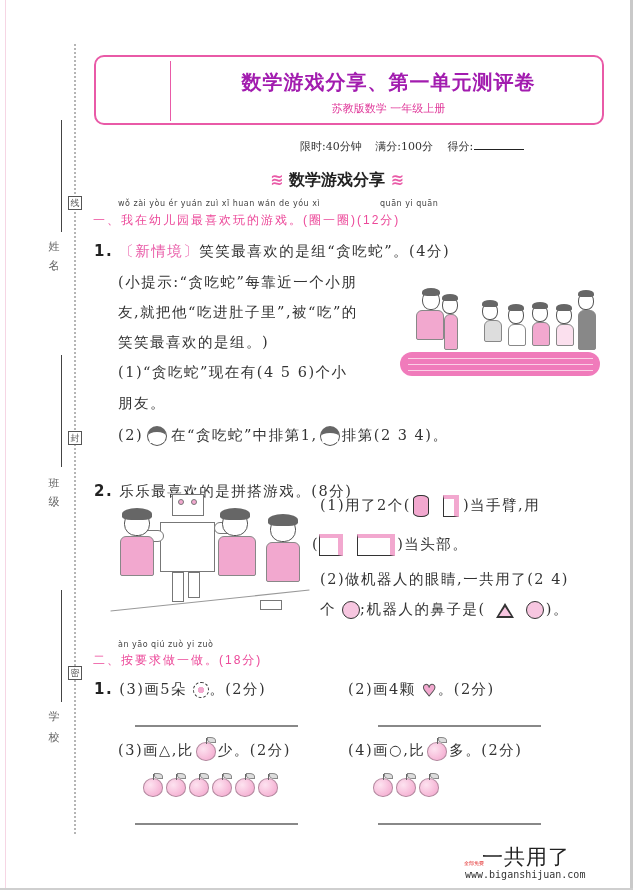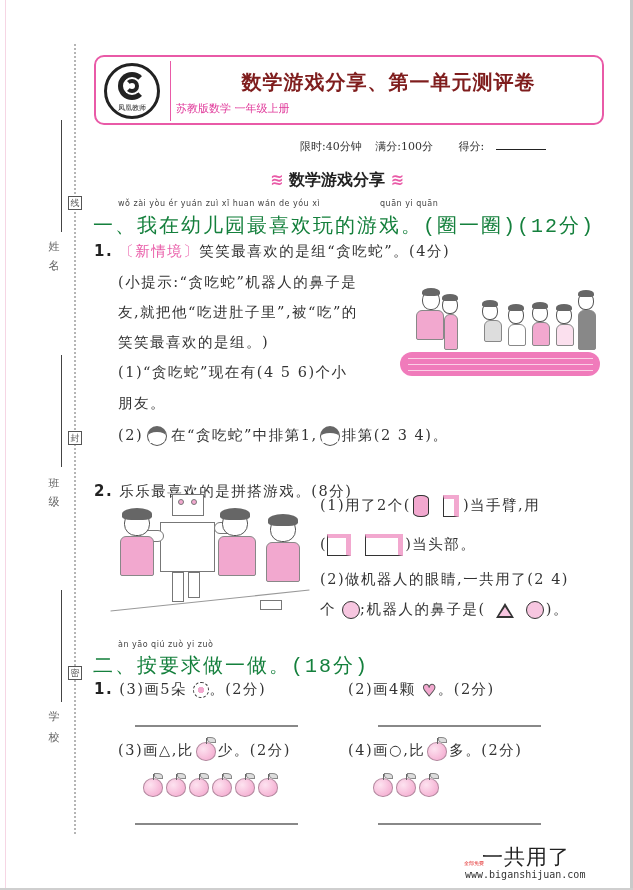--- a/index.html
+++ b/index.html
@@ -16,32 +16,32 @@
   .fill-line { position: absolute; left: 61px; width: 0; border-left: 1px solid #444; }
   .margin-label { position: absolute; left: 45px; font-size: 11px; color: #666; writing-mode: vertical-rl; letter-spacing: 8px; font-family: "DejaVu Sans", sans-serif; }
 
   
   .header-box { position: absolute; left: 94px; top: 55px; width: 510px; height: 70px; border: 2px solid #e95aa7; border-radius: 10px; }
   .header-divider { position: absolute; left: 74px; top: 4px; width: 1px; height: 60px; background: #e95aa7; }
   .logo { position: absolute; left: 8px; top: 6px; width: 56px; height: 56px; border: 3px solid #222; border-radius: 50%; background: #fff; }
   .logo-swirl { position: absolute; left: 11px; top: 6px; width: 28px; height: 28px; border-radius: 50%; border: 5px solid #222; border-right-color: transparent; }
   .logo-swirl2 { position: absolute; left: 18px; top: 13px; width: 14px; height: 14px; border-radius: 50%; border: 4px solid #222; border-left-color: transparent; }
   .logo-text { position: absolute; left: 0; top: 37px; width: 50px; text-align: center; font-size: 7px; color: #222; font-family: "DejaVu Serif", serif; }
-  .header-title { position: absolute; left: 80px; top: 12px; width: 425px; text-align: center; font-family: "DejaVu Sans", sans-serif; font-weight: bold; font-size: 20px; color: #7f1d1d; letter-spacing: 1px; }
-  .header-subtitle { position: absolute; left: 80px; top: 44px; width: 425px; text-align: left; font-family: "DejaVu Sans", sans-serif; font-size: 11px; color: #e0399a; }
+  .header-title { position: absolute; left: 80px; top: 12px; width: 425px; text-align: center; font-family: "DejaVu Sans", sans-serif; font-weight: bold; font-size: 20px; color: #a21caf; letter-spacing: 1px; }
+  .header-subtitle { position: absolute; left: 80px; top: 44px; width: 425px; text-align: center; font-family: "DejaVu Sans", sans-serif; font-size: 11px; color: #e0399a; }
 
   .exam-meta { position: absolute; left: 300px; top: 139px; font-size: 11px; color: #333; white-space: nowrap; }
   .exam-meta span { margin-right: 10px; }
   .score-blank { display: inline-block; width: 50px; border-bottom: 1px solid #222; height: 10px; vertical-align: baseline; }
 
   .section-banner { position: absolute; left: 270px; top: 170px; font-family: "DejaVu Sans", sans-serif; font-weight: bold; font-size: 16px; color: #222; white-space: nowrap; }
   .wave { color: #e95aa7; font-weight: bold; font-size: 16px; }
 
   .pinyin { position: absolute; font-family: "DejaVu Sans", sans-serif; font-size: 8px; color: #444; white-space: nowrap; letter-spacing: 0.5px; }
-  .sec-heading { position: absolute; font-family: Liberation Mono, monospace; font-size: 20px; color: #15803d; white-space: nowrap; letter-spacing: 2px; }
+  .sec-heading { position: absolute; font-family: Liberation Sans, sans-serif; font-size: 12px; color: #ec4899; white-space: nowrap; letter-spacing: 2px; }
   .qnum { font-family: "DejaVu Sans", sans-serif; font-weight: bold; font-size: 15px; color: #222; }
   .line { position: absolute; font-size: 14.5px; color: #333; white-space: nowrap; letter-spacing: 1.5px; }
   .tag { color: #e95aa7; }
 
   .illus { position: absolute; }
   .kid { position: absolute; border-radius: 50% 50% 45% 45%; background: #fff; border: 1.5px solid #555; }
   .hair { position: absolute; background: #666; border-radius: 50% 50% 30% 30%; }
   .body-pink { position: absolute; background: #f2a8cf; border: 1px solid #888; border-radius: 6px 6px 2px 2px; }
   .track { position: absolute; background: #f07bbb; border-radius: 14px; }
   .track-stripe { position: absolute; height: 1px; background: #fbd0e6; }
@@ -76,51 +76,46 @@
 
   <div class="fill-line" style="top:120px;height:112px"></div>
   <div class="margin-label" style="top:232px">姓 名：</div>
   <div class="fill-line" style="top:355px;height:112px"></div>
   <div class="margin-label" style="top:468px">班 级：</div>
   <div class="fill-line" style="top:590px;height:112px"></div>
   <div class="margin-label" style="top:702px">学 校：</div>
 </div>
 
 <div class="header-box">
-  <div class="logo">
-    <div class="logo-swirl"></div>
-    <div class="logo-swirl2"></div>
-    <div class="logo-text">凤凰教师</div>
-  </div>
   <div class="header-divider"></div>
   <div class="header-title">数学游戏分享、第一单元测评卷</div>
   <div class="header-subtitle">苏教版数学  一年级上册</div>
 </div>
 
 <div class="exam-meta">
   <span>限时:40分钟</span>
   <span>满分:100分</span>
-  <span><span style="margin:12px">得分:</span><span class="score-blank" style="margin:0"></span></span>
+  <span><span style="margin:1px">得分:</span><span class="score-blank" style="margin:0"></span></span>
 </div>
 
 <div class="section-banner">
   <span class="wave">≋</span>
   <span>数学游戏分享</span>
   <span class="wave">≋</span>
 </div>
 
 <div class="pinyin" style="left:118px;top:199px">wǒ zài yòu ér yuán zuì  xǐ huan wán de yóu xì</div>
 <div class="pinyin" style="left:380px;top:199px">quān yi quān</div>
 <div class="sec-heading" style="left:93px;top:212px">一、我在幼儿园最喜欢玩的游戏。(圈一圈)(12分)</div>
 
 <div class="line" style="left:94px;top:242px">
   <span class="qnum">1.</span>
   <span class="tag">〔新情境〕</span><span>笑笑最喜欢的是组“贪吃蛇”。(4分)</span>
 </div>
-<div class="line" style="left:118px;top:273px">(小提示:“贪吃蛇”机器人的鼻子是</div>
+<div class="line" style="left:118px;top:273px">(小提示:“贪吃蛇”每靠近一个小朋</div>
 <div class="line" style="left:118px;top:303px">友,就把他“吃进肚子里”,被“吃”的</div>
 <div class="line" style="left:118px;top:333px">笑笑最喜欢的是组。)</div>
 <div class="line" style="left:118px;top:363px">(1)“贪吃蛇”现在有(4   5   6)个小</div>
 <div class="line" style="left:118px;top:394px">朋友。</div>
 <div class="line" style="left:118px;top:426px">
   <span>(2)</span><span class="shape-inline" style="width:20px;height:20px;border-radius:50%;background:#fff;border:1.5px solid #555;border-top:6px solid #666;margin:0 4px"></span><span>在“贪吃蛇”中排第1,</span><span class="shape-inline" style="width:20px;height:20px;border-radius:50%;background:#fff;border:1.5px solid #555;border-top:7px solid #666;margin:0 2px"></span><span>排第(2   3   4)。</span>
 </div>
 
 <div class="illus" style="left:400px;top:280px;width:205px;height:110px">
   <div class="track" style="left:0;top:72px;width:200px;height:24px"></div>
@@ -174,21 +169,21 @@
   <div class="body-pink" style="left:108px;top:46px;width:38px;height:40px"></div>
   <div class="kid" style="left:160px;top:26px;width:26px;height:26px"></div>
   <div class="hair" style="left:158px;top:24px;width:30px;height:12px"></div>
   <div class="body-pink" style="left:156px;top:52px;width:34px;height:40px"></div>
   <div style="position:absolute;left:150px;top:110px;width:22px;height:10px;border:1.5px solid #777;background:#fff"></div>
 </div>
 
 <div class="line" style="left:320px;top:495px">
   <span>(1)用了2个(</span><span class="shape-inline" style="width:16px;height:22px;background:#f2a8cf;border:1.5px solid #333;border-radius:7px/4px;margin:0 14px 0 2px"></span><span class="shape-inline" style="width:16px;height:22px;background:#fff;border:1.5px solid #333;border-right:5px solid #f2a8cf;border-top:4px solid #f2a8cf;margin-right:4px"></span><span>)当手臂,用</span>
 </div>
-<div class="line" style="left:320px;top:534px">
+<div class="line" style="left:312px;top:534px">
   <span>(</span><span class="shape-inline" style="width:24px;height:22px;background:#fff;border:1.5px solid #333;border-right:5px solid #f2a8cf;border-top:4px solid #f2a8cf;margin:0 14px 0 0"></span><span class="shape-inline" style="width:38px;height:22px;background:#fff;border:1.5px solid #333;border-right:5px solid #f2a8cf;border-top:4px solid #f2a8cf;margin-right:2px"></span><span>)当头部。</span>
 </div>
 <div class="line" style="left:320px;top:570px">(2)做机器人的眼睛,一共用了(2   4)</div>
 <div class="line" style="left:320px;top:600px">
   <span>个</span>
   <span class="shape-inline circle-pink"></span><span>;机器人的鼻子是(</span>
   <span class="shape-inline triangle-pink" style="margin:0 12px 0 4px"></span><span class="shape-inline circle-pink" style="margin-right:2px"></span><span>)。</span>
 </div>
 
 <div class="pinyin" style="left:118px;top:640px">àn yāo qiú zuò  yi  zuò</div>

